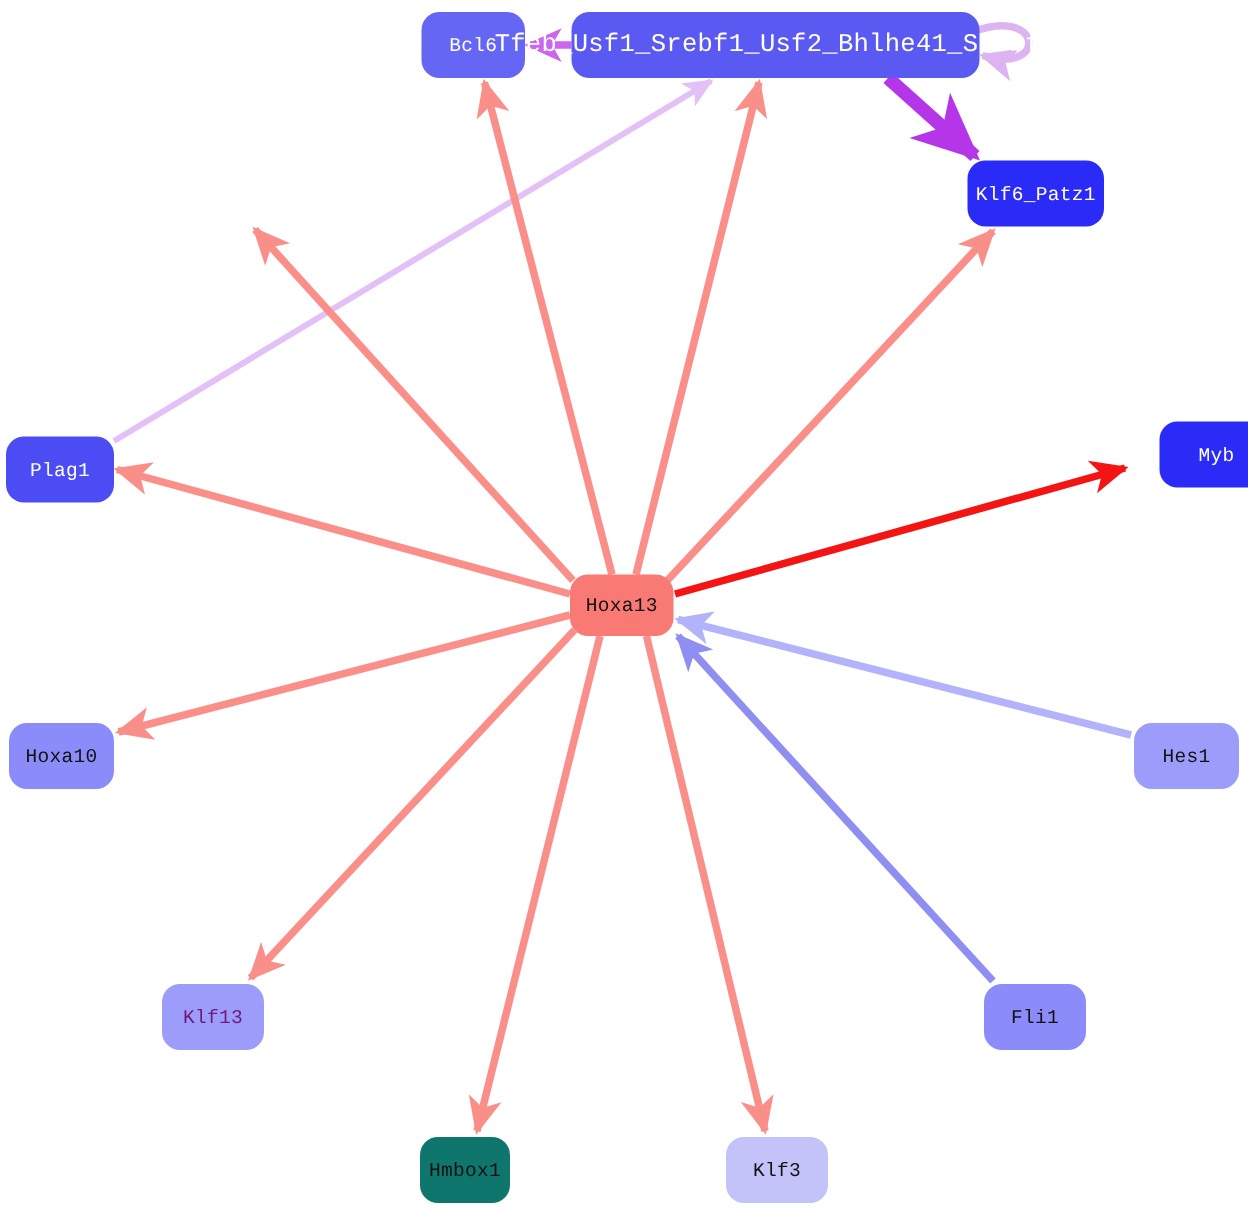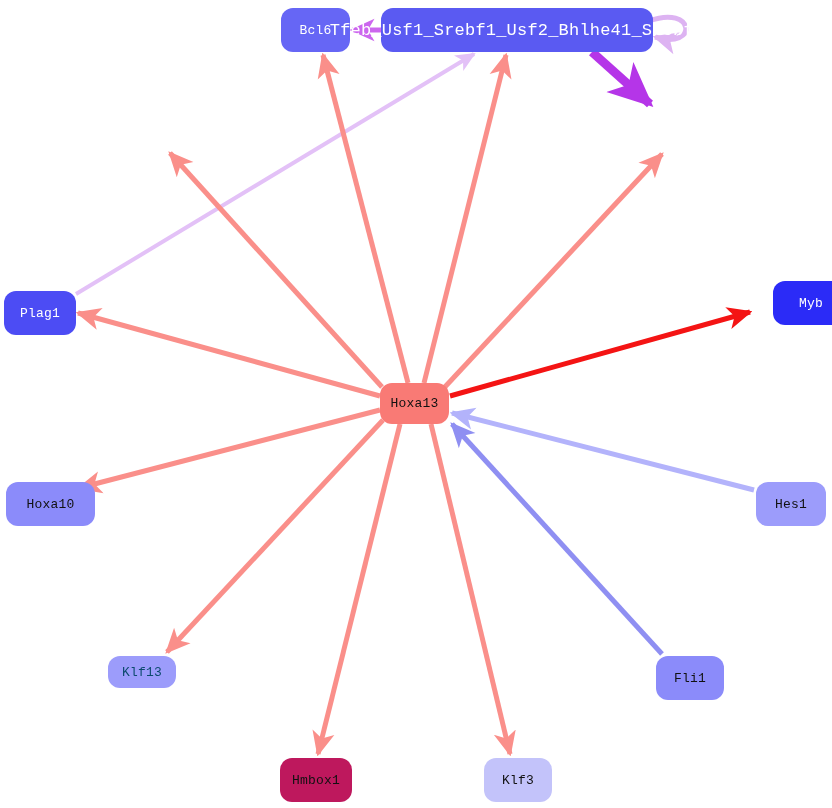--- a/index.html
+++ b/index.html
@@ -98,42 +98,45 @@
       <line x1="431" y1="424" x2="510" y2="754" stroke="#fa8f8a" stroke-width="5" stroke-linecap="butt" marker-end="url(#arrow-4)"></line>
     </svg>
 
   <div id="node-layer">
       <div class="node" style="left: 281px; top: 8px; width: 69px; height: 44px; background: rgb(102, 102, 245); color: rgb(255, 255, 255); font-size: 13px;">
         <span class="node-label">Bcl6</span>
       </div>
       <div class="node" style="left: 381px; top: 8px; width: 272px; height: 44px; background: rgb(90, 90, 242); color: rgb(255, 255, 255); font-size: 17px;">
         <span class="node-label">Tfeb_Usf1_Srebf1_Usf2_Bhlhe41_Srebf2</span>
       </div>
+      <div class="node" style="left: 645px; top: 107px; width: 91px; height: 44px; background: rgb(43, 43, 247); color: rgb(255, 255, 255); font-size: 13px;">
+        <span class="node-label">Klf6_Patz1</span>
+      </div>
       <div class="node" style="left: 4px; top: 281px; width: 72px; height: 44px; background: rgb(76, 76, 244); color: rgb(255, 255, 255); font-size: 13px; margin-top: 10px;">
         <span class="node-label">Plag1</span>
       </div>
       <div class="node" style="left: 753px; top: 281px; width: 76px; height: 44px; background: rgb(43, 43, 247); color: rgb(255, 255, 255); font-size: 13px; margin-left: 20px;">
         <span class="node-label">Myb</span>
       </div>
       <div class="node" style="left: 380px; top: 383px; width: 69px; height: 41px; background: rgb(249, 122, 117); color: rgb(17, 17, 17); font-size: 13px;">
         <span class="node-label">Hoxa13</span>
       </div>
-      <div class="node" style="left: 6px; top: 482px; width: 89px; height: 44px; background: rgb(139, 139, 250); color: rgb(17, 17, 17); font-size: 13px;">
+      <div class="node" style="left: 6px; top: 482px; width: 70px; height: 44px; background: rgb(139, 139, 250); color: rgb(17, 17, 17); font-size: 13px;">
         <span class="node-label">Hoxa10</span>
       </div>
       <div class="node" style="left: 756px; top: 482px; width: 70px; height: 44px; background: rgb(156, 156, 251); color: rgb(17, 17, 17); font-size: 13px;">
         <span class="node-label">Hes1</span>
       </div>
-      <div class="node" style="left: 108px; top: 656px; width: 68px; height: 32px; background: rgb(156, 156, 251); color: #0c4a6e; font-size: 13px;">
+      <div class="node" style="left: 108px; top: 656px; width: 68px; height: 44px; background: rgb(156, 156, 251); color: #701a75; font-size: 13px;">
         <span class="node-label">Klf13</span>
       </div>
       <div class="node" style="left: 656px; top: 656px; width: 68px; height: 44px; background: rgb(139, 139, 250); color: rgb(17, 17, 17); font-size: 13px;">
         <span class="node-label">Fli1</span>
       </div>
-      <div class="node" style="left: 280px; top: 758px; width: 72px; height: 44px; background: #be185d; color: rgb(17, 17, 17); font-size: 13px;">
+      <div class="node" style="left: 280px; top: 758px; width: 60px; height: 44px; background: #0f766e; color: rgb(17, 17, 17); font-size: 13px;">
         <span class="node-label">Hmbox1</span>
       </div>
       <div class="node" style="left: 484px; top: 758px; width: 68px; height: 44px; background: rgb(195, 195, 250); color: rgb(17, 17, 17); font-size: 13px;">
         <span class="node-label">Klf3</span>
       </div>
     </div>
 
 </div>
 
 </body></html>

